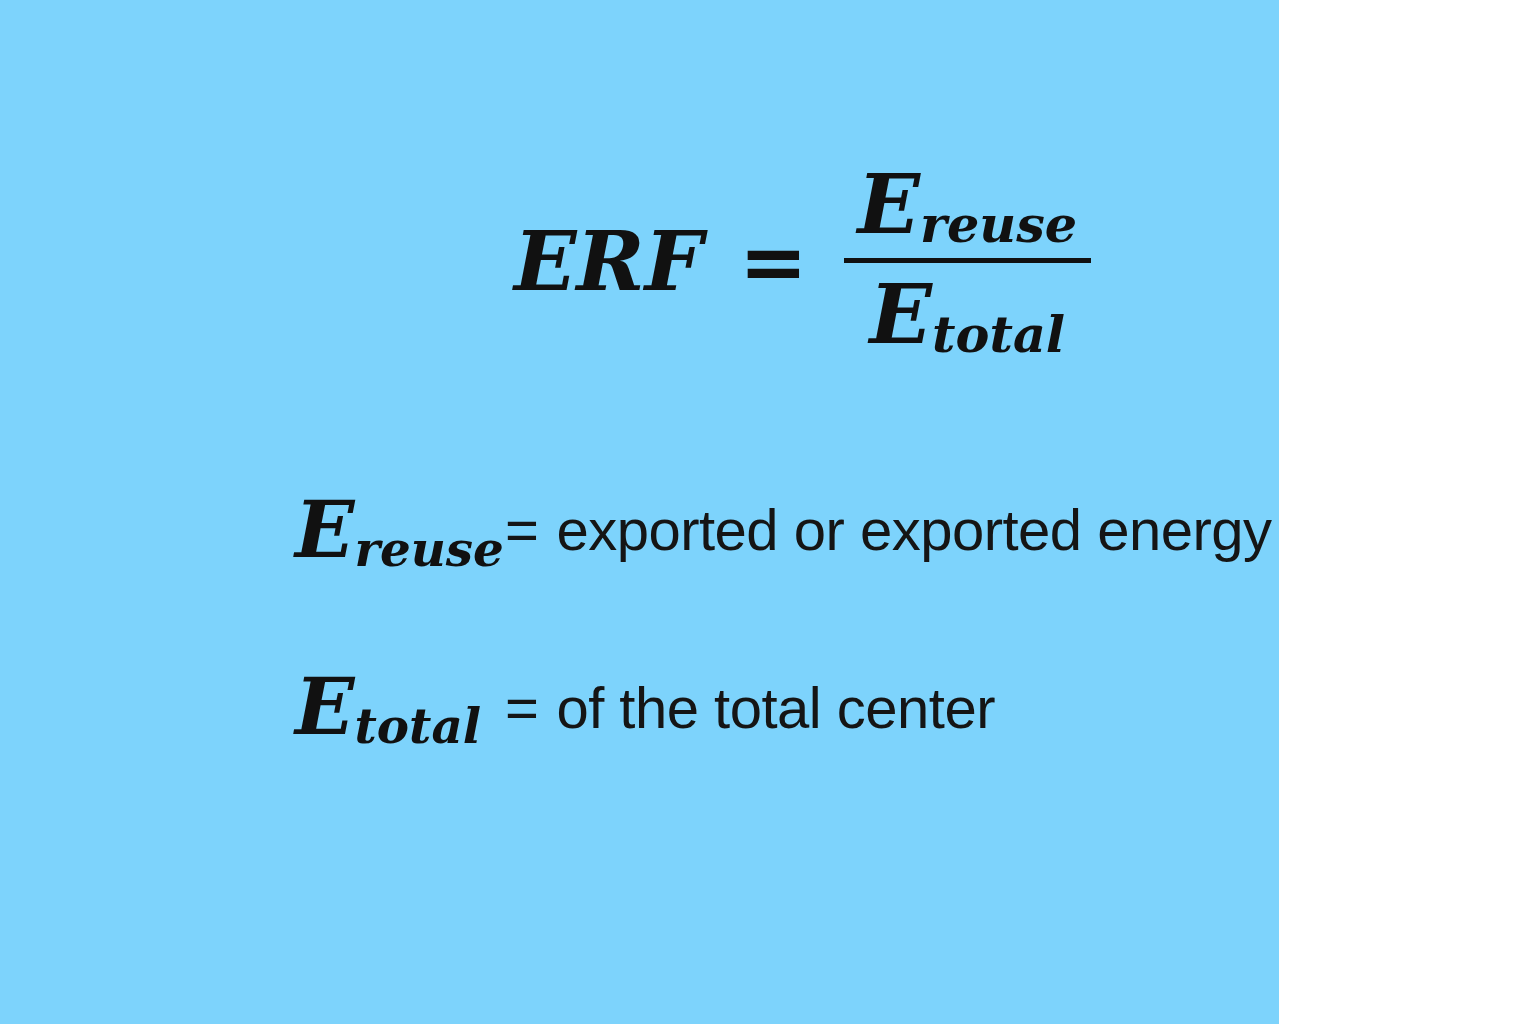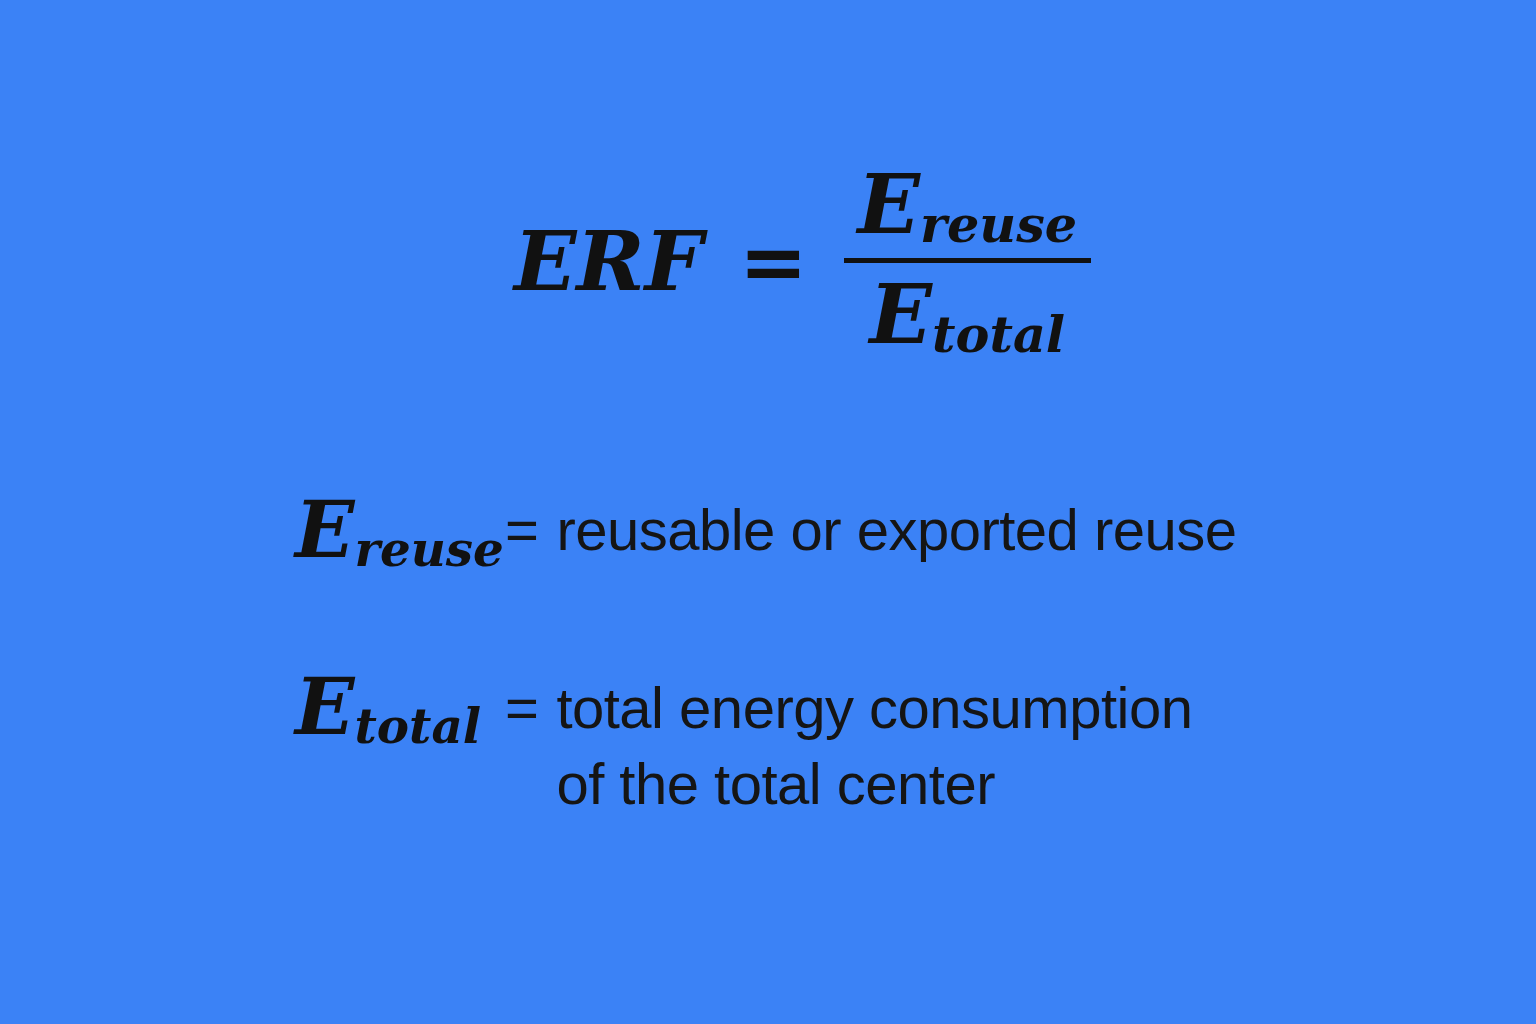--- a/index.html
+++ b/index.html
@@ -1,20 +1,20 @@
 <!DOCTYPE html>
 <html><head>
 <meta charset="utf-8">
 <style>
   html, body { margin: 0; padding: 0; }
   .canvas {
     position: relative;
-    width: 1536px;
+    width: 1279px;
     height: 1024px;
-    background: #3b82f6;
+    background: #7dd3fc;
     overflow: hidden;
     color: #111111;
     font-family: "Liberation Sans", sans-serif;
   }
 
   
   .math {
     font-family: "DejaVu Serif", "Liberation Serif", serif;
     font-style: italic;
     font-weight: bold;
@@ -79,26 +79,25 @@
     <div class="fraction">
       <div class="num"><span class="math">E</span><span class="math sub">reuse</span></div>
       <div class="den"><span class="math">E</span><span class="math sub">total</span></div>
     </div>
   </div>
 
   <div class="def-label first"><span class="math">E</span><span class="math sub">reuse</span></div>
   <div class="def-text first">
     <span>=</span>
     <div>
-      <div>reusable or exported reuse</div>
+      <div>exported or exported energy</div>
     </div>
   </div>
 
   <div class="def-label second"><span class="math">E</span><span class="math sub">total</span></div>
   <div class="def-text second">
     <span>=</span>
     <div>
-      <div>total energy consumption</div>
       <div>of the total center</div>
     </div>
   </div>
 
 </div>
 
 </body></html>

